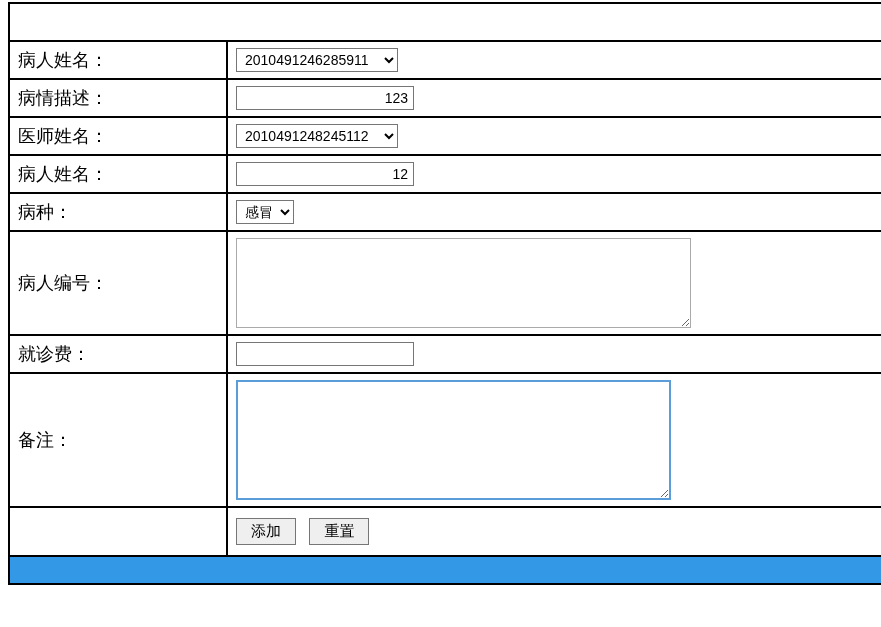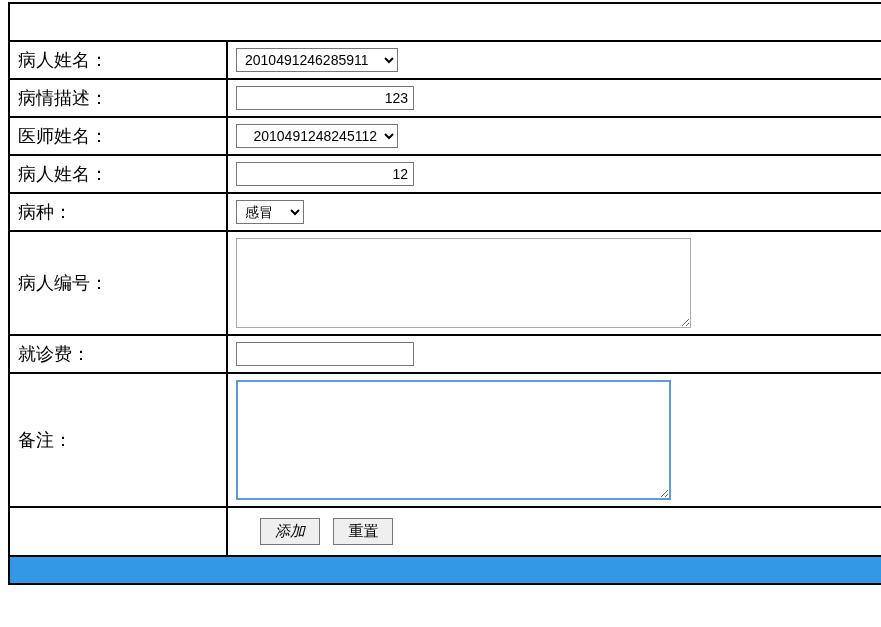--- a/index.html
+++ b/index.html
@@ -48,24 +48,23 @@
       padding: 2px 4px;
       height: 24px;
       background: #fff;
       border: 1px solid #767676;
     }
     .select-doctor {
       width: 162px;
     }
     .select-patient {
       width: 162px;
-      text-align: right;
     }
     .select-disease {
-      width: 68px;
+      width: 58px;
     }
     input[type="text"] {
       font-size: 14px;
       padding: 3px 5px;
       height: 24px;
       width: 178px;
       border: 1px solid #767676;
       background: #fff;
       text-align: right;
     }
@@ -91,22 +90,21 @@
     .btn {
       font-size: 15px;
       padding: 3px 14px;
       margin-left: 5px;
       margin-right: 4px;
       background: #efefef;
       border: 1px solid #767676;
       cursor: pointer;
     }
     .btn:first-child {
-      margin-left: 24px;
-      font-style: italic;
+      margin-left: 0;
     }
     .footer-bar td {
       background: #3399e6;
       height: 28px;
       border: 2px solid #000;
     }
   </style>
 </head>
 <body>
 

